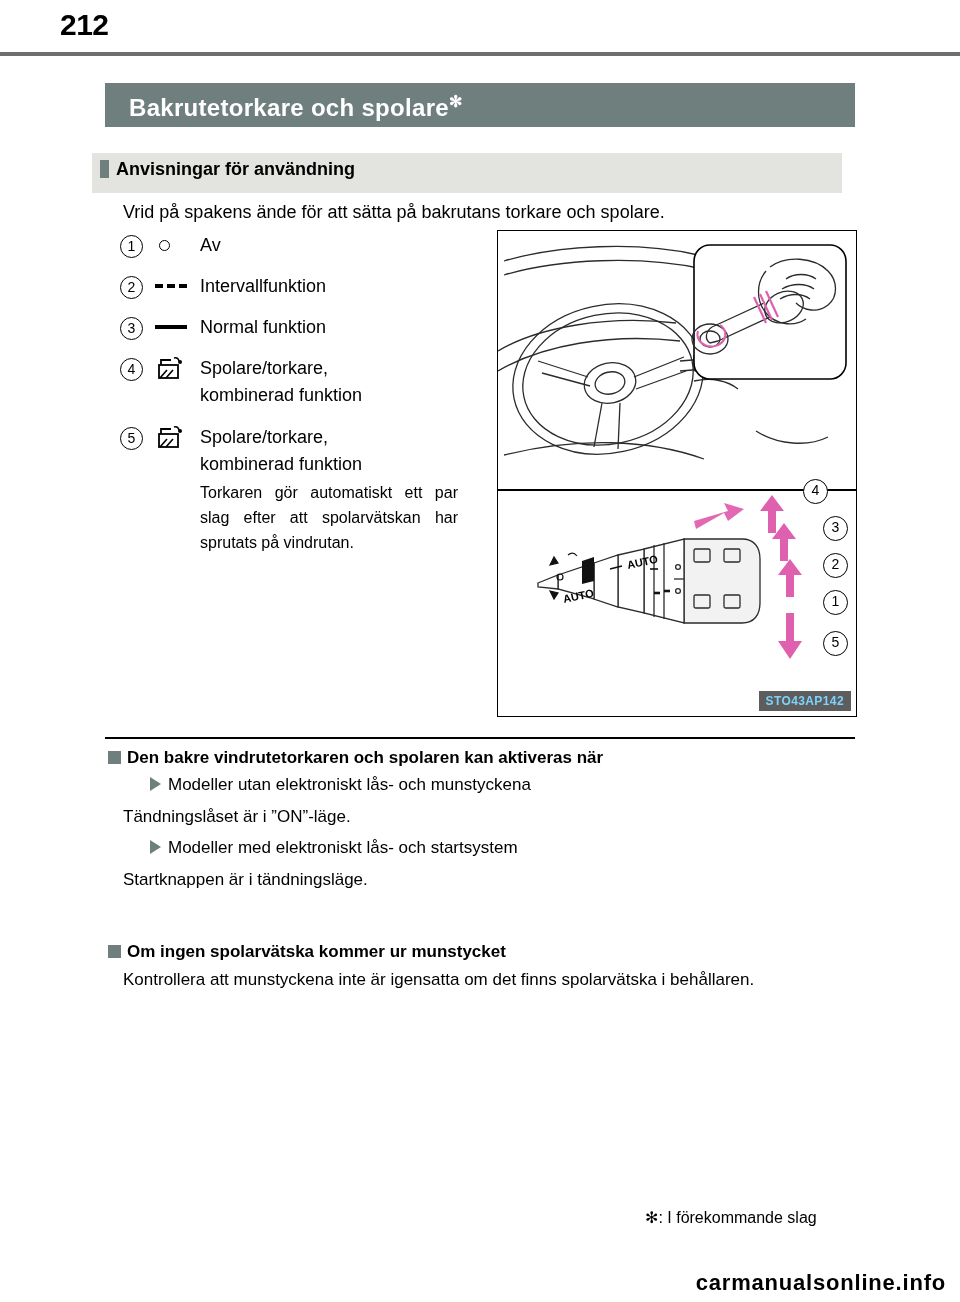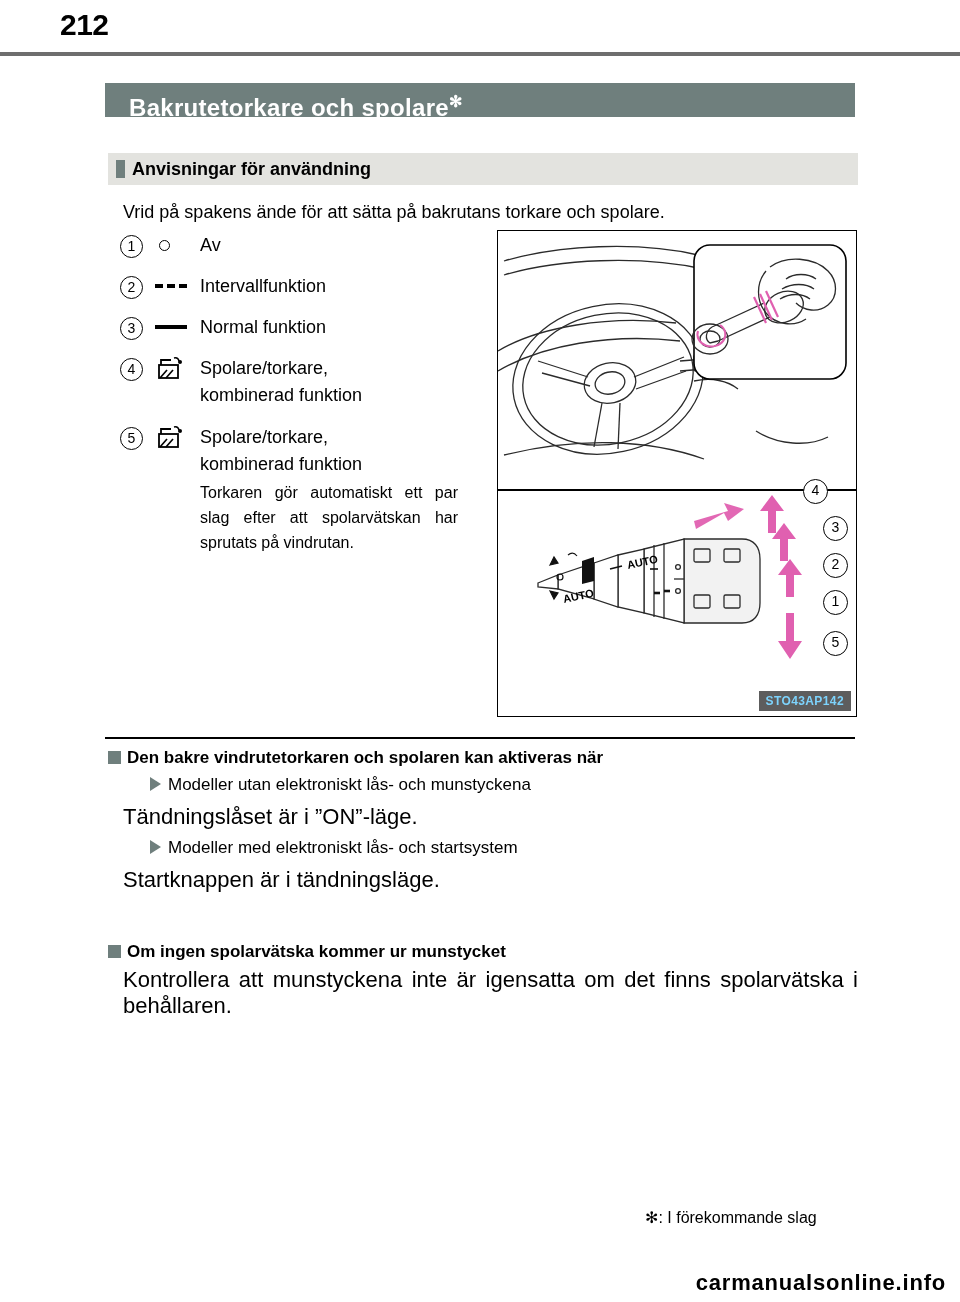--- a/index.html
+++ b/index.html
@@ -56,44 +56,44 @@
     height: 16px;
     background: #555;
   }
 
   
   .section-bar {
     position: absolute;
     left: 105px;
     top: 83px;
     width: 750px;
-    height: 34px;
+    height: 44px;
     background: #6f7f7d;
   }
   .section-bar .title {
     position: absolute;
     left: 24px;
     top: 9px;
     color: #ffffff;
     font-size: 24px;
     font-weight: bold;
     letter-spacing: 0.3px;
   }
   .section-bar .title .ast {
     font-size: 16px;
     vertical-align: super;
   }
 
   
   .sub-head {
     position: absolute;
-    left: 108px;
+    left: 92px;
     top: 153px;
     width: 750px;
-    height: 32px;
+    height: 40px;
     background: #e3e3df;
   }
   .sub-head .marker {
     position: absolute;
     left: 8px;
     top: 7px;
     width: 9px;
     height: 18px;
     background: #6f7f7d;
   }
@@ -276,21 +276,21 @@
     height: 0;
     border-left: 11px solid #6f7f7d;
     border-top: 7px solid transparent;
     border-bottom: 7px solid transparent;
     margin-right: 7px;
     position: relative;
     top: 1px;
   }
   .body-p {
     position: absolute;
-    font-size: 22px;
+    font-size: 17px;
     line-height: 26px;
   }
   .body-p.justify {
     text-align: justify;
     width: 735px;
   }
 
   
   .footnote {
     position: absolute;

